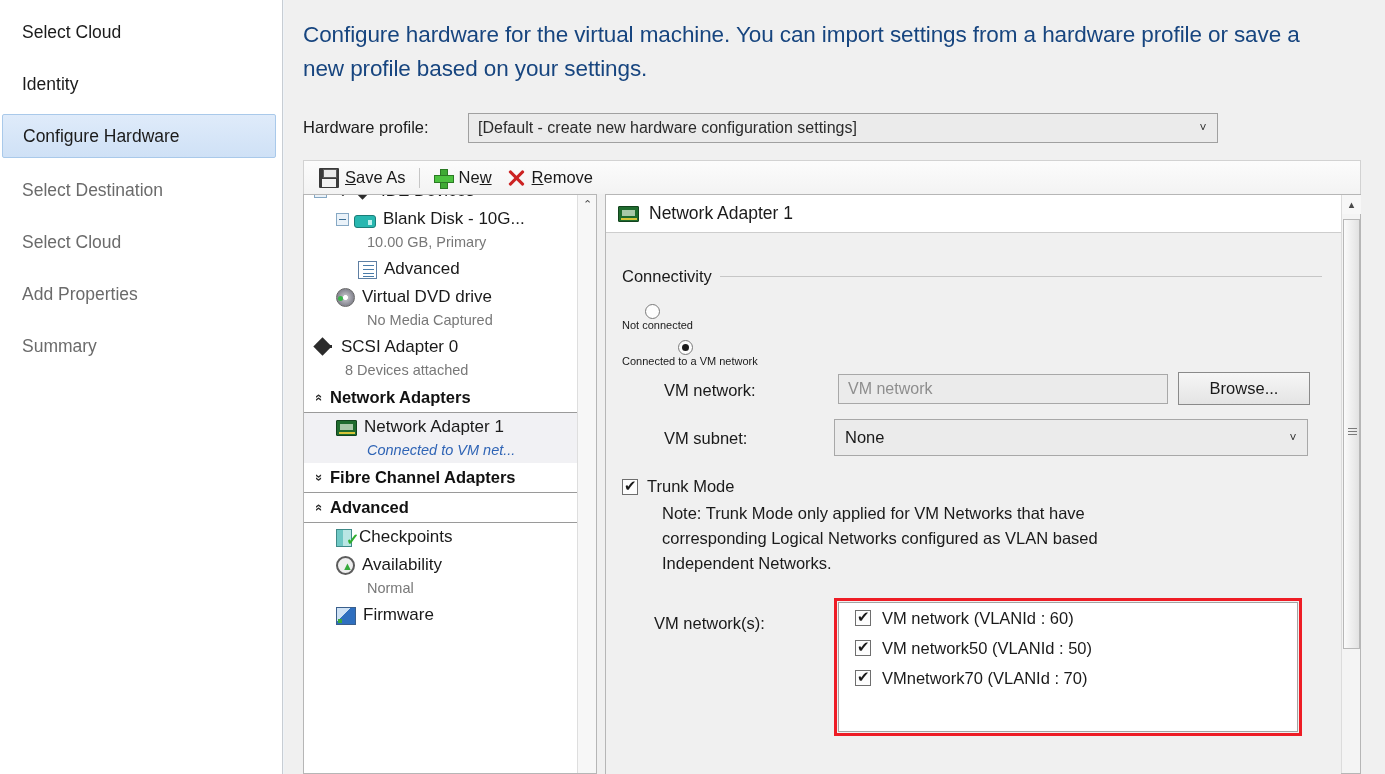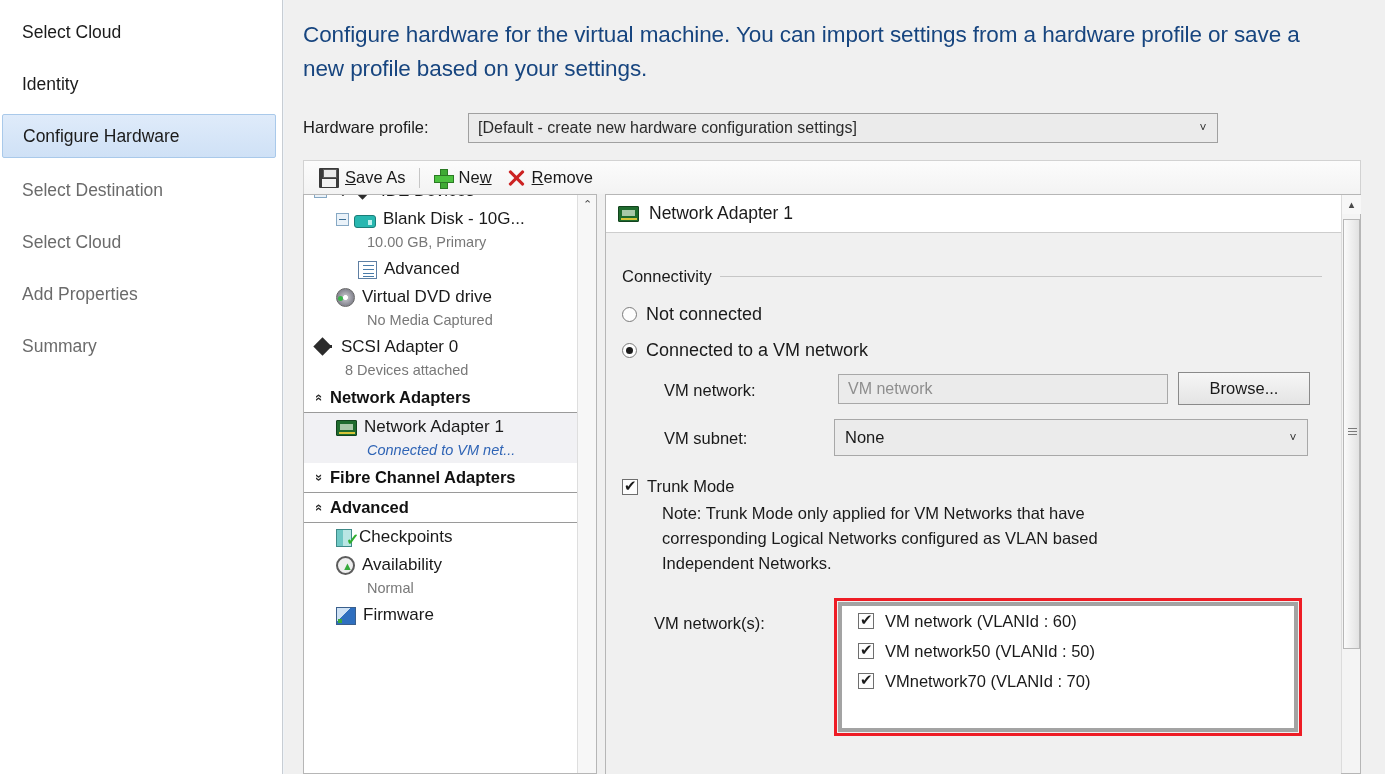--- a/index.html
+++ b/index.html
@@ -326,22 +326,23 @@
     display: flex; align-items: center;
     font-size: 16.5px; color: #1a1a1a;
     width: 700px;
   }
   .legend .rule {
     flex: 1; height: 1px; background: #c6c6c6; margin-left: 8px;
   }
   .radio-row {
     position: absolute;
     display: flex; align-items: center;
-    font-size: 18px; color: #1a1a1a;
+    font-size: 11px; color: #1a1a1a;
     white-space: nowrap;
+    flex-direction: column;
   }
   .radio {
     width: 15px; height: 15px; border-radius: 50%;
     border: 1px solid #7a7a7a; background: #fdfdfd;
     margin-right: 9px; position: relative; flex: none;
   }
   .radio.on::after {
     content: ""; position: absolute;
     left: 3px; top: 3px; width: 7px; height: 7px;
     border-radius: 50%; background: #1c1c1c;
@@ -399,21 +400,21 @@
     line-height: 25px;
     width: 530px;
   }
   #vmnets-label {
     position: absolute;
     font-size: 16.5px; color: #1a1a1a;
   }
   #vmnets-box {
     position: absolute;
     background: #ffffff;
-    border: 4px solid #a3a3a3;
+    border: 1px solid #a3a3a3;
     overflow: hidden;
   }
   #vmnets-highlight {
     position: absolute;
     border: 3px solid #ee1c25;
     pointer-events: none;
   }
   .net-item {
     display: flex; align-items: center;
     height: 30px;

